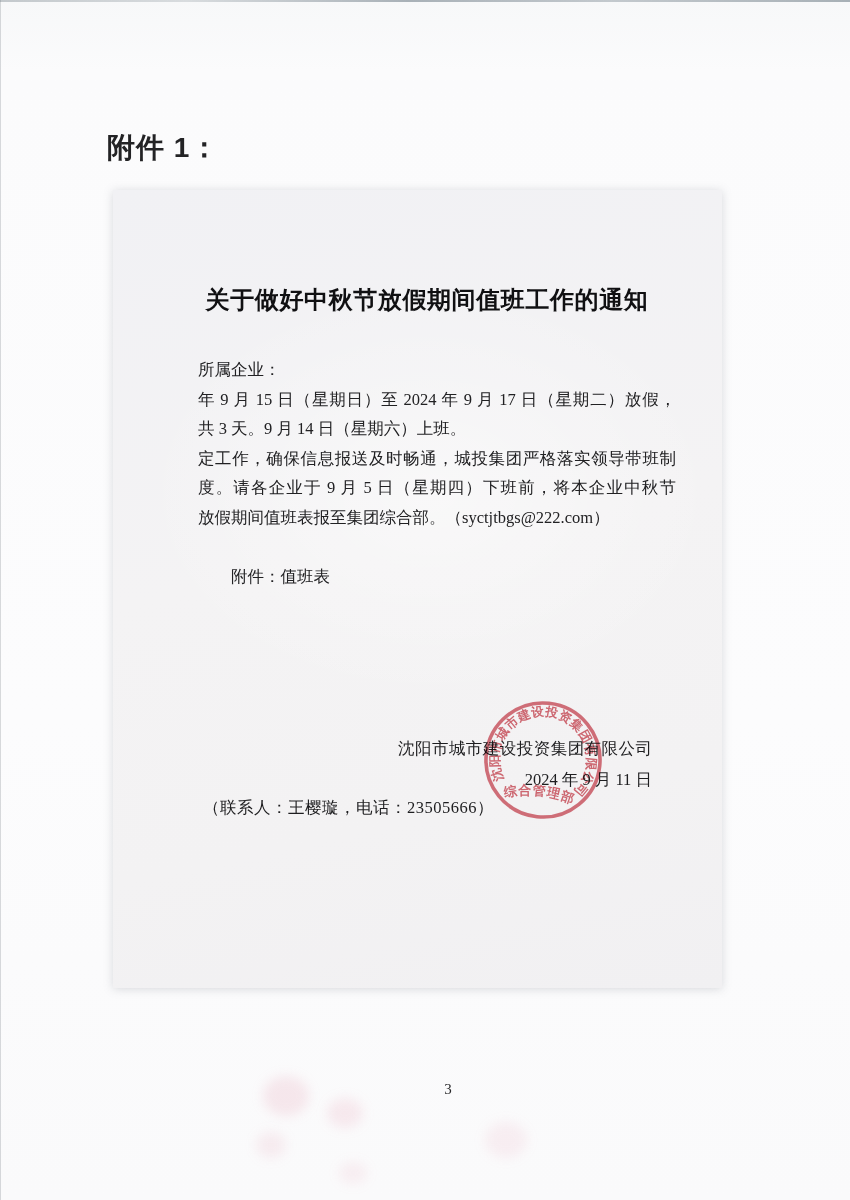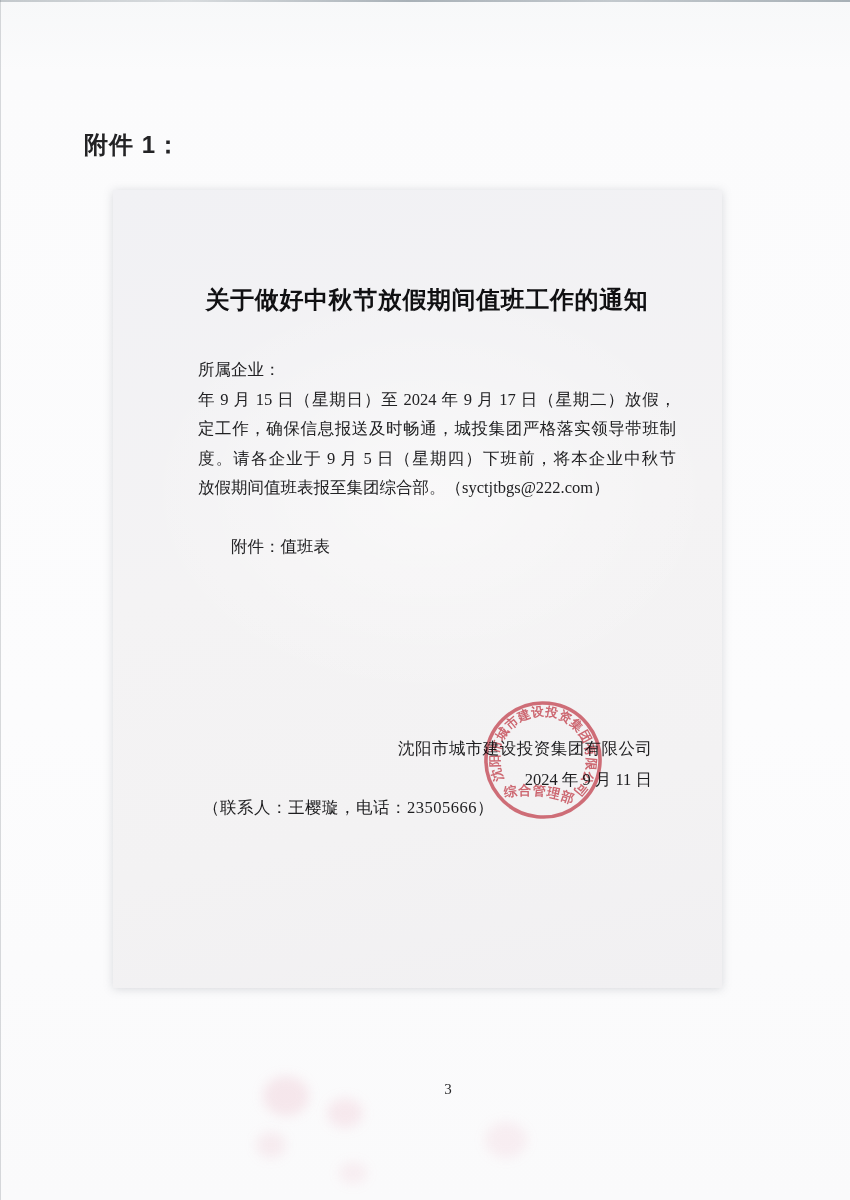--- a/index.html
+++ b/index.html
@@ -11,23 +11,23 @@
   }
   .edge-top{
     position:absolute;left:0;top:0;width:850px;height:2px;
     background:linear-gradient(90deg,rgba(75,90,100,.30),rgba(75,90,100,.18) 22%,rgba(60,78,92,.42) 48%,rgba(60,78,92,.28) 72%,rgba(70,88,100,.45) 100%);
   }
   .edge-left{
     position:absolute;left:0;top:0;width:1px;height:1200px;
     background:rgba(120,126,132,.28);
   }
   .attachment-label{
-    position:absolute;left:84px;top:129px;
+    position:absolute;left:107px;top:129px;
     font-family:"Liberation Sans","DejaVu Sans",sans-serif;
-    font-size:24px;font-weight:600;letter-spacing:1px;color:#232325;
+    font-size:28px;font-weight:600;letter-spacing:1px;color:#232325;
   }
   .sheet{
     position:absolute;left:113px;top:190px;width:609px;height:798px;
     background:
       radial-gradient(ellipse 420px 300px at 52% 38%, rgba(255,255,255,.45), rgba(255,255,255,0) 70%),
       linear-gradient(168deg,#f1f1f4 0%,#f4f3f4 45%,#f3f2f3 75%,#f1f0f2 100%);
     box-shadow:0 1px 9px rgba(135,138,150,.30);
   }
   .title{
     position:absolute;left:75px;top:94px;width:478px;
@@ -79,20 +79,21 @@
 
 <div class="attachment-label">附件 1：</div>
 
 <div class="sheet">
 
   <div class="title">关于做好中秋节放假期间值班工作的通知</div>
 
   <div class="body-col">
     <div class="line last">所属企业：</div>
     <div class="line">年 9 月 15 日（星期日）至 2024 年 9 月 17 日（星期二）放假，</div>
+    <div class="line last">共 3 天。9 月 14 日（星期六）上班。</div>
     <div class="line">定工作，确保信息报送及时畅通，城投集团严格落实领导带班制</div>
     <div class="line">度。请各企业于 9 月 5 日（星期四）下班前，将本企业中秋节</div>
     <div class="line last">放假期间值班表报至集团综合部。（syctjtbgs@222.com）</div>
     <div class="line blank"></div>
     <div class="line last indent">附件：值班表</div>
   </div>
 
   <div class="sig-block">
     <div class="sig-company">沈阳市城市建设投资集团有限公司</div>
     <div class="sig-date">2024 年 9 月 11 日</div>

